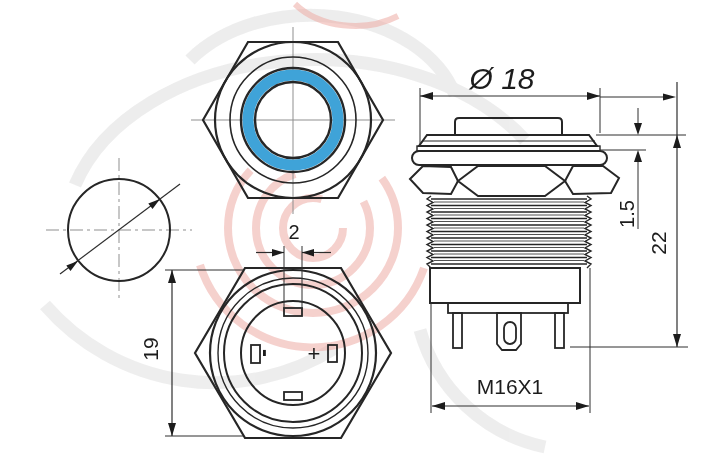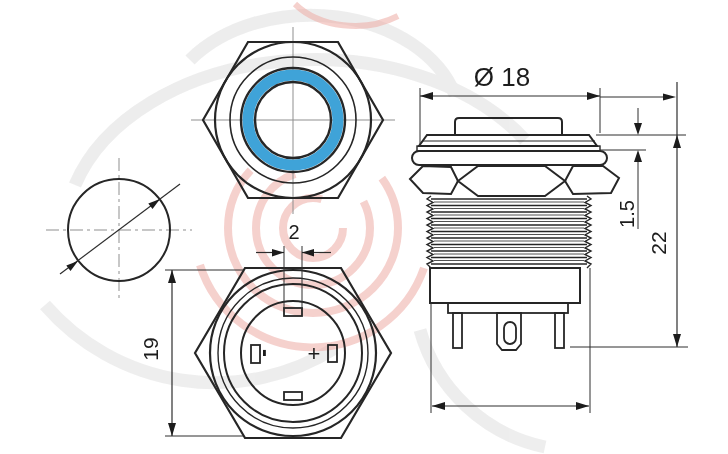--- a/index.html
+++ b/index.html
@@ -167,24 +167,25 @@
         <polygon points="589,406 576,402 576,410" fill="#1c1c1c" stroke="none"></polygon>
       </g>
     </g>
   </svg>
 
 
   <div class="lbl" style="left:282px;top:222px;width:24px;">2</div>
 
   <div class="lbl rot" style="left:130px;top:338px;width:42px;height:22px;font-size:21px;">19</div>
 
-  <div class="lbl" style="left:460px;top:64px;width:84px;font-size:26px;">Ø 18</div>
+  <div class="lbl" style="left:460px;top:64px;width:84px;font-size:30px;font-style:italic;">Ø 18</div>
 
   <div class="lbl rot" style="left:607px;top:204px;width:40px;height:20px;">1.5</div>
 
   <div class="lbl rot" style="left:639px;top:232px;width:40px;height:22px;font-size:21px;">22</div>
 
+  <div class="lbl" style="left:458px;top:376px;width:104px;font-size:21px;">M16X1</div>
 
   <div class="lbl rot90" style="left:260px;top:344px;width:18px;height:18px;font-size:24px;font-weight:600;">-</div>
 
   <div class="lbl" style="left:302px;top:343px;width:24px;height:22px;font-size:22px;">+</div>
 
 </div>
 
 </body></html>

